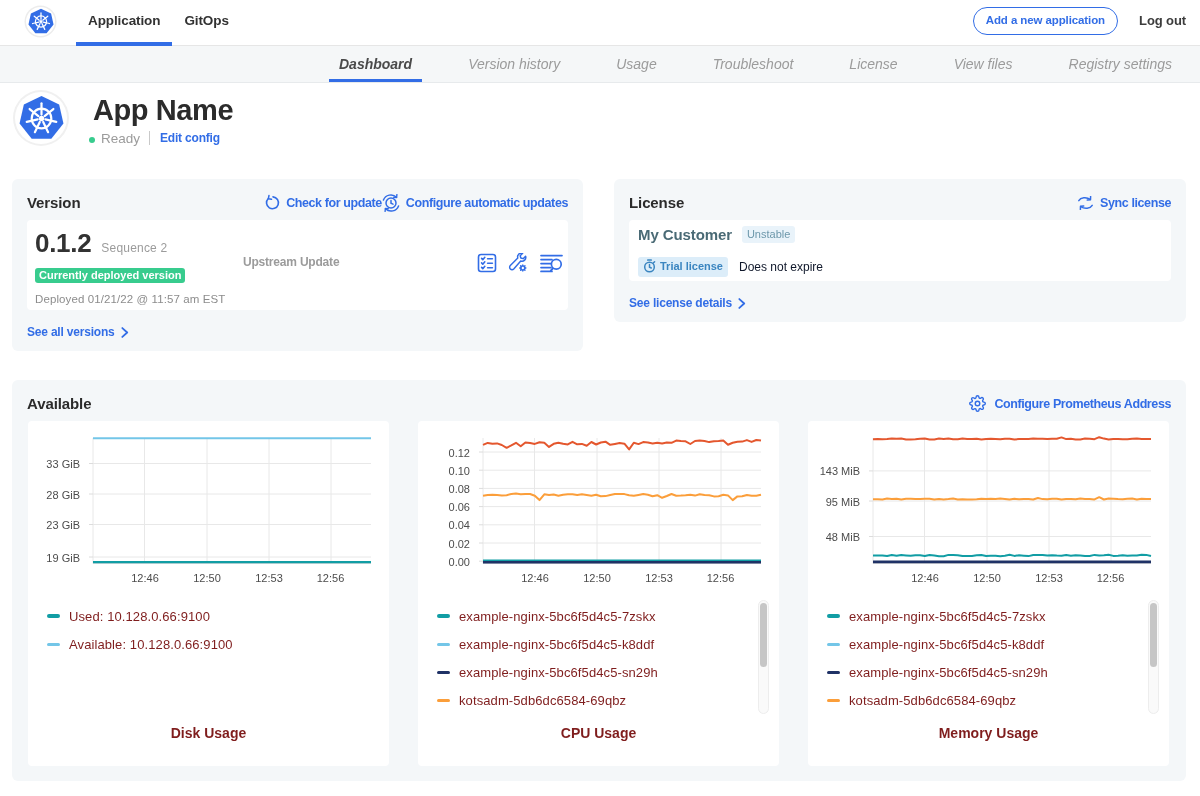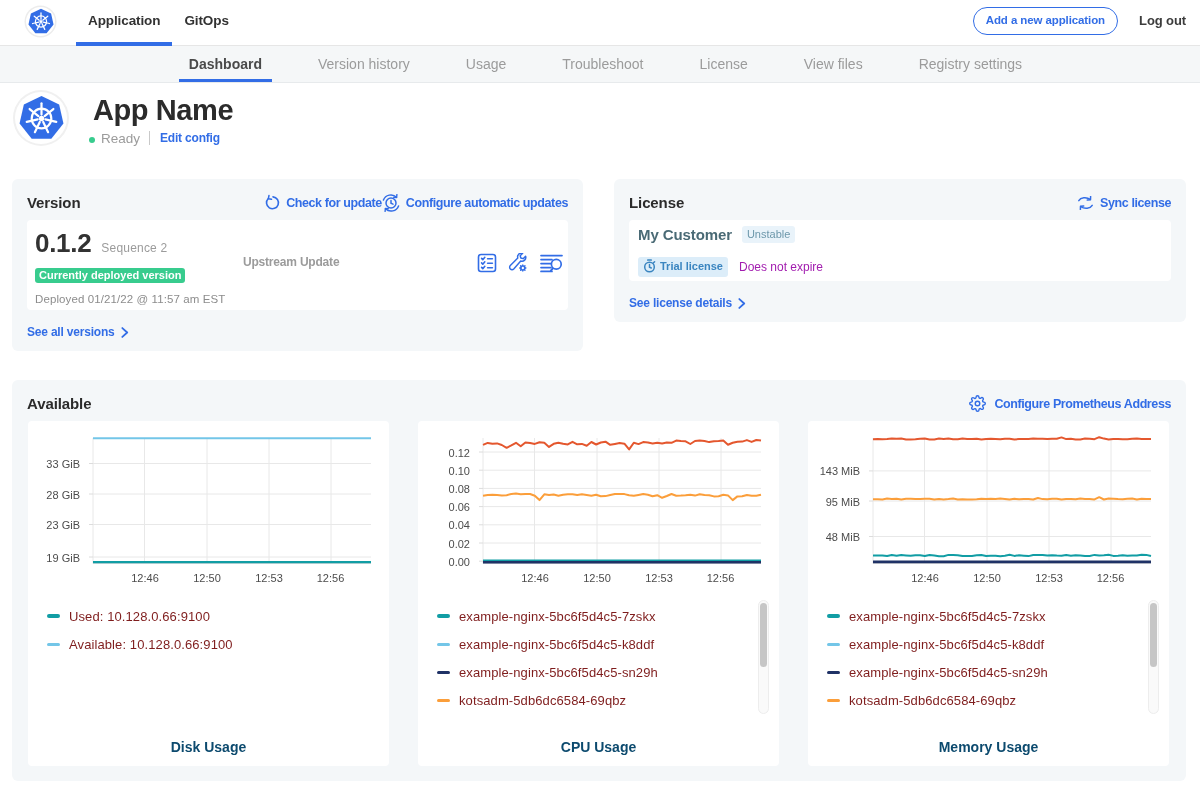--- a/index.html
+++ b/index.html
@@ -8,21 +8,21 @@
 
 .topnav { height:46px; border-bottom:1px solid #e6e6e6; display:flex; align-items:stretch; background:#fff; }
 .navlogo { width:29px; height:29px; margin:6.5px 0 0 26px; border-radius:50%; background:#fff; box-shadow:0 0 0 1.5px #ececec; display:flex; align-items:center; justify-content:center; flex:none; }
 .navtabs { display:flex; margin-left:21px; }
 .navtab { font-size:13.5px; font-weight:700; color:#323232; padding:0 12px 4px; display:flex; align-items:center; position:relative; letter-spacing:-0.1px; }
 .navtab.active:after { content:""; position:absolute; left:0; right:0; bottom:-1px; height:4px; background:#326de6; }
 .navright { margin-left:auto; display:flex; align-items:center; }
 .addapp { position:relative; top:-1.5px; border:1px solid #326de6; color:#326de6; font-weight:700; font-size:11.5px; line-height:15px; border-radius:14px; padding:5px 12px 6px; margin-right:21px; letter-spacing:-0.1px; }
 .logout { position:relative; top:-2px; font-size:13px; font-weight:700; color:#3c3c3c; margin-right:14px; letter-spacing:-0.1px; }
 
-.subnav { height:37px; background:#f5f7f8; border-bottom:1px solid #e7eaec; display:flex; justify-content:center; padding-left:11px; }
+.subnav { height:37px; background:#f5f7f8; border-bottom:1px solid #e7eaec; display:flex; justify-content:flex-end; padding-left:11px;font-style:italic; }
 .subtab { font-size:14px; color:#9b9b9b; font-weight:400; padding:0 28px; display:flex; align-items:center; position:relative; }
 .subtab.active { color:#4a4a4a; font-weight:700; }
 .subtab.active:after { content:""; position:absolute; left:18px; right:18px; bottom:0; height:3px; background:#326de6; }
 
 .apphead { display:flex; padding:8.5px 0 0 15px; }
 .appicon { width:52px; height:52px; border-radius:50%; background:#fff; box-shadow:0 0 0 2px #f0f0f0; display:flex; align-items:center; justify-content:center; flex:none; }
 .apptitlewrap { margin-left:26px; }
 .apptitle { font-size:29px; font-weight:700; color:#2b2b2b; letter-spacing:-0.4px; line-height:32px; margin-top:2px; }
 .appstatus { display:flex; align-items:center; margin-top:5px; height:15px; margin-left:-4px; }
 .dot { width:6px; height:6px; border-radius:50%; background:#38cc8e; margin-right:6px; position:relative; top:2px; }
@@ -49,33 +49,33 @@
 .vdate { font-size:11.5px; color:#8c8c8c; margin-top:10px; white-space:nowrap; letter-spacing:0.1px; }
 .vmid { color:#9b9b9b; font-size:12px; font-weight:700; padding-top:24px; letter-spacing:-0.2px; }
 .vicons { margin-left:auto; display:flex; gap:11px; padding-top:22px; color:#326de6; }
 
 .lbox { height:61px; padding:6px 15px 0 9px; }
 .lrow1 { display:flex; align-items:center; height:18px;text-align:center; }
 .lname { font-size:15px; font-weight:700; color:#4a6a75; letter-spacing:-0.1px; }
 .lchannel { background:#e9f3fa; color:#6d98ab; font-size:11px; font-weight:400; border-radius:3px; padding:2px 5px 3px; margin-left:10px; }
 .lrow2 { display:flex; align-items:center; margin-top:13px; }
 .ltrial { background:#dcedf9; color:#3a85c0; font-size:11px; font-weight:700; border-radius:3px; padding:2.5px 5px 3.5px; display:inline-flex; align-items:center; gap:4px; }
-.lexpire { color:#a21caf; font-size:12px; margin-left:11px; }
+.lexpire { color:#0f172a; font-size:12px; margin-left:11px; }
 
 .moncard { margin:28.5px 14px 0 12px; background:#f4f7f9; border-radius:6px; padding:15px 15px 15px; }
 .montop { display:flex; align-items:center; height:18px; }
 .montitle { font-size:15px; font-weight:700; color:#2b2b2b; letter-spacing:-0.1px; }
 .monlink { margin-left:auto; color:#326de6; font-size:12.5px; font-weight:700; display:flex; align-items:center; gap:8px; letter-spacing:-0.4px; }
 .chartrow { display:flex; gap:29px; margin-top:8px; margin-left:1px; }
 .chartcard { width:361px; height:345px; background:#fff; border-radius:4px; position:relative; }
 .legend { margin:13.5px 0 0 18.5px; }
 .legenditem { display:flex; align-items:center; height:28.2px; }
 .ldash { width:13.5px; height:3.5px; border-radius:2px; margin-right:9px; flex:none; }
 .ltext { font-size:13px; color:#7f1d1d; letter-spacing:0.1px; }
-.charttitle { position:absolute; left:0; right:0; top:318px; text-align:center; font-size:14px; font-weight:700; color:#0c4a6e; }
+.charttitle { position:absolute; left:0; right:0; top:304px; text-align:center; font-size:14px; font-weight:700; color:#7f1d1d; }
 .scrollbar { position:absolute; right:10px; top:179px; width:11px; height:114px; background:#fafafa; border:1px solid #ededed; border-radius:6px; }
 .scrollthumb { position:absolute; left:1px; top:2px; width:7px; height:64px; background:#c6c6c6; border-radius:4px; }
 svg.chart { display:block; } svg.chart text { font-family:"Liberation Sans", sans-serif; font-size:11px; fill:#4c4c4c; }
 </style>
 </head>
 <body>
 
 <div class="topnav">
   <div class="navlogo">
       <svg width="28" height="28" viewBox="0 0 100 100">

